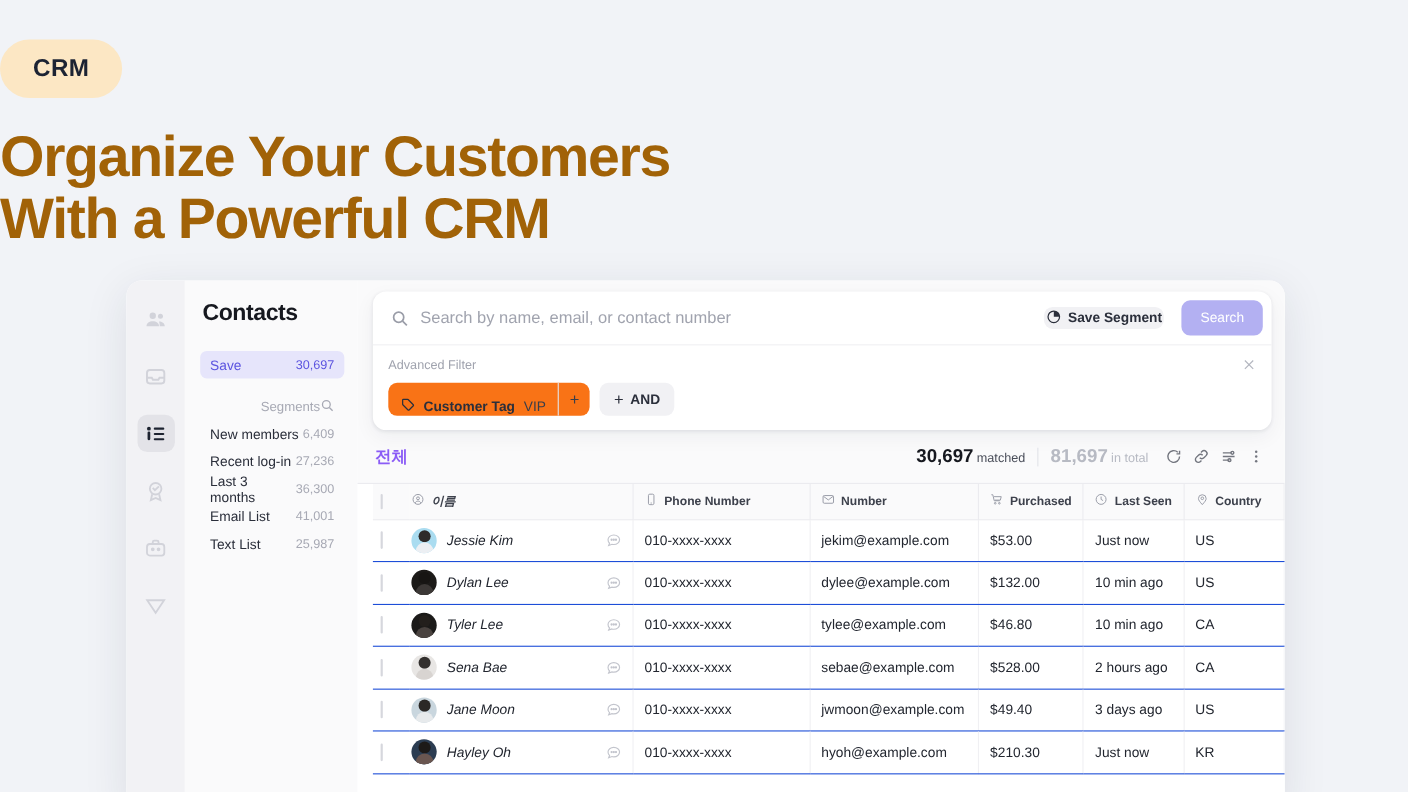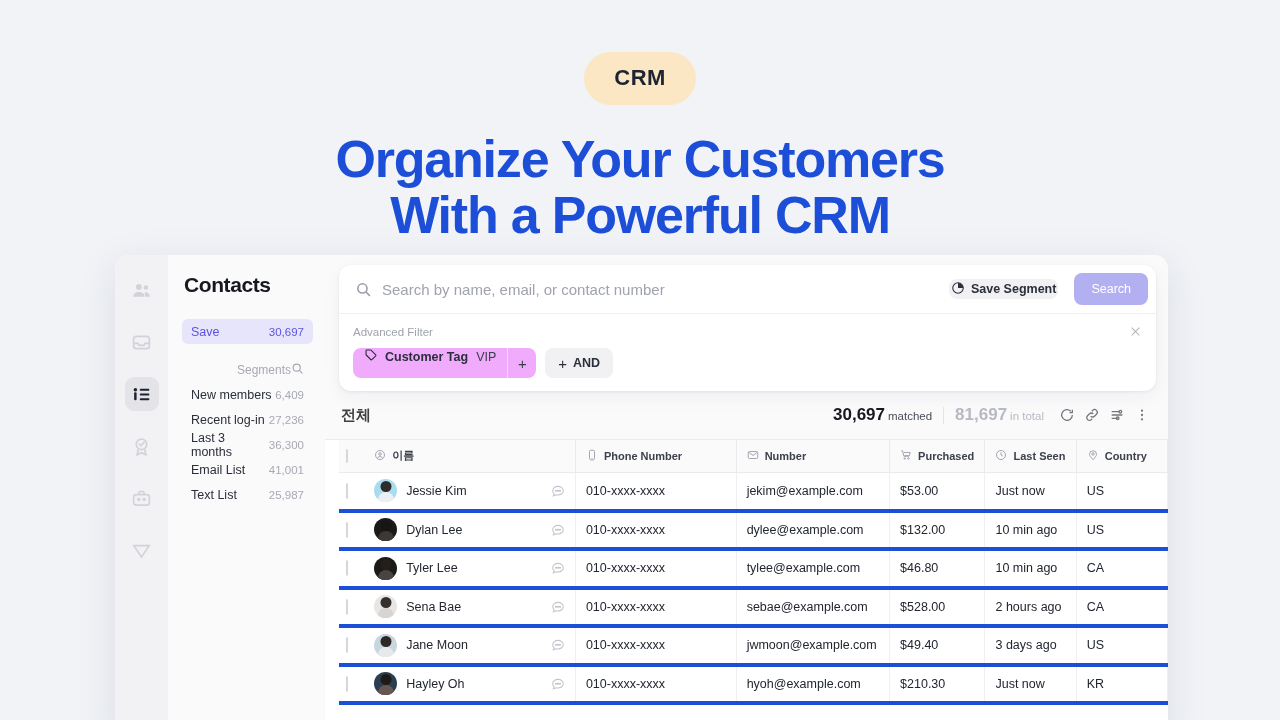--- a/index.html
+++ b/index.html
@@ -8,36 +8,36 @@
     width: 1280px;
     height: 720px;
     background: #f1f3f7;
     font-family: "Liberation Sans", sans-serif;
     overflow: hidden;
     position: relative;
   }
 
   
   .hero {
-    text-align: center;
-    padding-top: 52px;
+    text-align: left;
+    padding-top: 36px;
   }
   .badge {
     display: inline-block;
     background: #fce7c4;
     color: #1c2333;
     font-size: 22px;
     font-weight: bold;
     letter-spacing: 0.4px;
     padding: 13px 30px 14px;
     border-radius: 28px;
   }
   .headline {
     margin-top: 26px;
-    color: #1d4ed8;
+    color: #a16207;
     font-size: 52px;
     font-weight: bold;
     line-height: 1.08;
     letter-spacing: -1.2px;
   }
   .headline .l2 { display: block; }
 
   
   .app {
     position: absolute;
@@ -184,22 +184,22 @@
   }
   .adv-head {
     display: flex; align-items: center; justify-content: space-between;
     margin-bottom: 10px;
   }
   .adv-label { font-size: 11.5px; color: #a0a3ae; }
   .adv-close { color: #b4b7c0; display:flex; }
   .adv-close svg { width: 13px; height: 13px; }
   .chips { display: flex; align-items: center; gap: 9px; }
   .chip {
-    display: flex; align-items: flex-start;
-    background: #f0abfc;
+    display: flex; align-items: flex-end;
+    background: #f97316;
     border-radius: 8px;
     height: 30px;
     overflow: hidden;
     font-size: 12.5px;
     font-weight: bold;
     color: #2b2f3b;
   }
   .chip-main { display: flex; align-items: center; gap: 7px; padding: 0 11px; }
   .chip-main svg { width: 14px; height: 14px; }
   .chip-val { font-weight: normal; color: #3a3e4a; margin-left: 1px; }
@@ -221,21 +221,21 @@
   }
   .chip-and .pl { font-size: 15px; font-weight: normal; }
 
   
   .res-bar {
     display: flex; align-items: center;
     height: 48px;
     padding: 0 6px 0 2px;
     flex: 0 0 auto;
   }
-  .res-title { font-size: 15px; font-weight: bold; color: #404040; }
+  .res-title { font-size: 15px; font-weight: bold; color: #8b5cf6; }
   .res-right { margin-left: auto; display: flex; align-items: center; gap: 11px; }
   .res-num { font-size: 17px; font-weight: bold; color: #16181f; }
   .res-num .sm { font-size: 11.5px; font-weight: normal; color: #4a4e5a; margin-left: 3px; }
   .res-num.muted { color: #b7bac3; }
   .res-num.muted .sm { color: #b7bac3; }
   .res-div { width: 1px; height: 17px; background: #e2e3e8; }
   .res-icons { display: flex; align-items: center; gap: 9px; margin-left: 4px; color: #73767f; }
   .res-icons svg { width: 16px; height: 16px; display:block; }
 
   
@@ -259,35 +259,35 @@
     border-right: 1px solid #ebebef;
     padding: 0 10px;
     white-space: nowrap;
   }
   thead th .hw { display: flex; align-items: center; gap: 6px; }
   thead th svg { width: 12px; height: 12px; color: #9a9da8; flex: 0 0 auto; }
   tbody td {
     height: 38.5px;
     font-size: 12.5px;
     color: #22262f;
-    border-bottom: 4px solid #1d4ed8;
+    border-bottom: 1px solid #1d4ed8;
     border-right: 1px solid #f0f0f3;
     padding: 0 10px;
     white-space: nowrap;
     overflow: hidden;
   }
   .c-check { width: 32px; }
   .c-name  { width: 196px; }
   .c-phone { width: 155px; }
   .c-email { width: 148px; }
   .c-purch { width: 92px; }
   .c-seen  { width: 88px; }
   .c-ctry  { width: 88px; }
   td.c-check, th.c-check { padding-left: 7px; padding-right: 0; border-right: none; }
-  th.c-name, td.c-name { padding-left: 2px; }
+  th.c-name, td.c-name { padding-left: 2px; font-style: italic; }
   .cbox {
     width: 15px; height: 15px;
     border: 1.4px solid #d6d7dd;
     border-radius: 3.5px;
     background: #fff;
   }
   .name-cell { display: flex; align-items: center; gap: 9px; }
   .avatar {
     width: 23px; height: 23px;
     border-radius: 50%;

